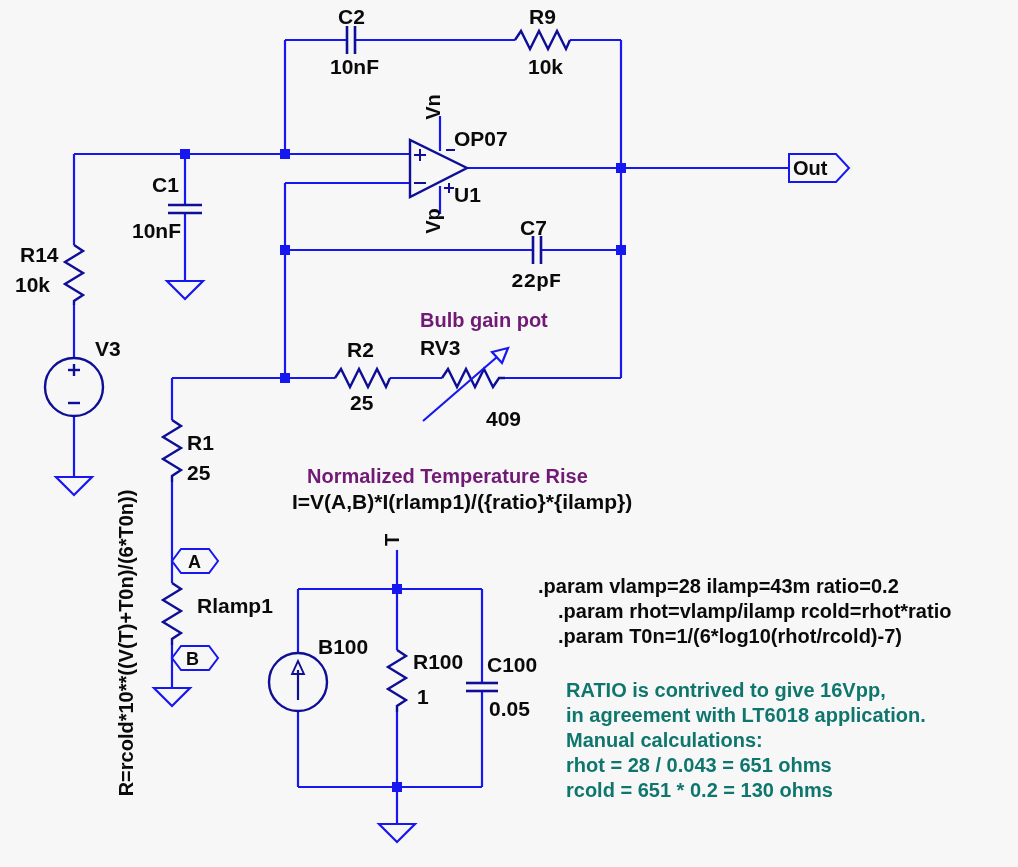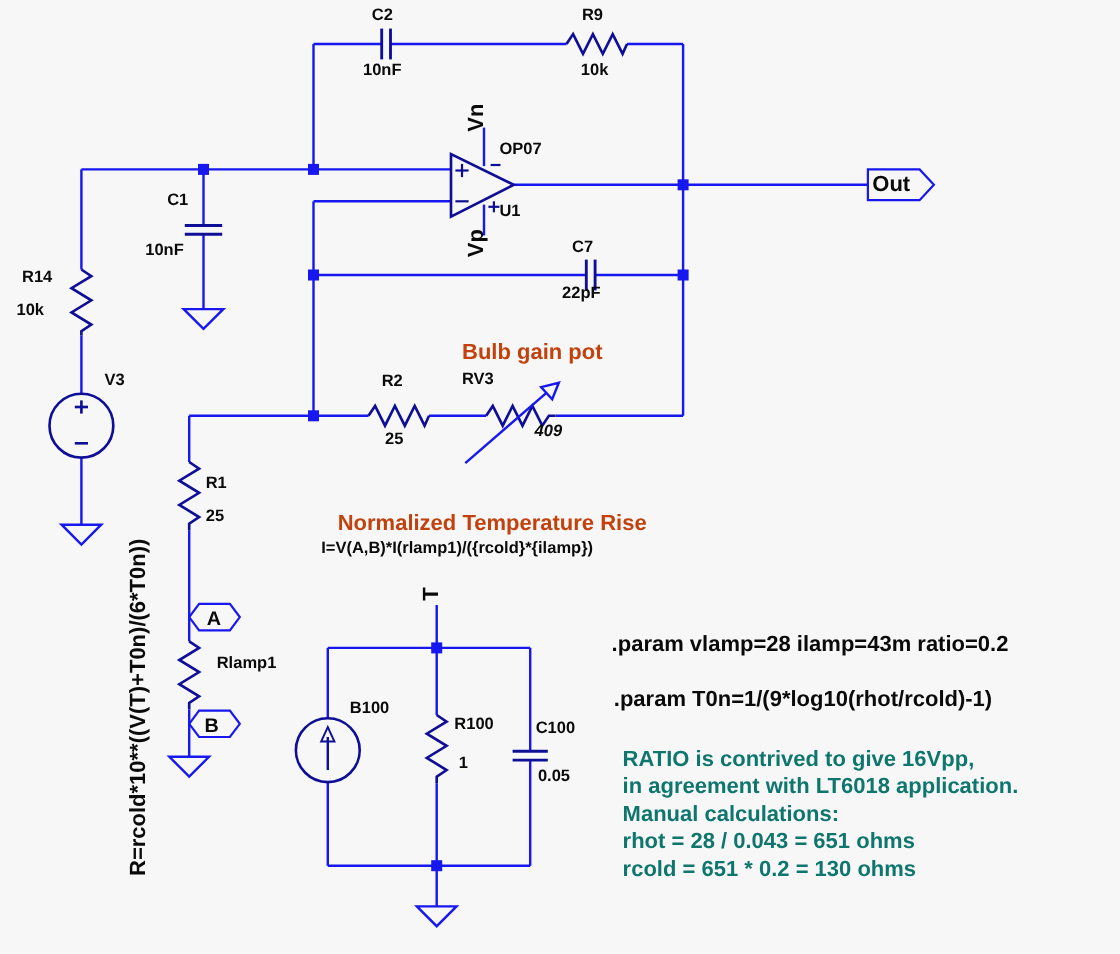--- a/index.html
+++ b/index.html
@@ -1,24 +1,24 @@
 <!DOCTYPE html>
 <html><head>
 <meta charset="utf-8">
 <style>
   html,body{margin:0;padding:0;}
   #canvas{position:relative;width:1018px;height:867px;background:#f7f7f7;overflow:hidden;
           font-family:"Liberation Sans",sans-serif;}
   #schem{position:absolute;left:0;top:0;}
   .lbl{position:absolute;font-weight:bold;line-height:1;white-space:pre;color:#0a0a0a;
        font-family:"Liberation Sans",sans-serif;}
-  .fs21{font-size:15px;}
+  .fs21{font-size:21px;}
   .fs20{font-size:20px;}
   .fs18{font-size:18px;}
-  .blue{color:#c2410c;}
+  .blue{color:#701a75;}
   .navyblue{color:#0f766e;}
   .rot{transform:translate(-50%,-50%) rotate(-90deg);transform-origin:center;}
 </style>
 </head>
 <body>
 
 <div id="canvas">
 
   <svg id="schem" width="1018" height="867" viewBox="0 0 1018 867">
 
@@ -171,48 +171,49 @@
   <div class="lbl fs20 rot" style="left:433px;top:221px;">Vp</div>
   <div class="lbl fs20" style="left:793px;top:158px;">Out</div>
 
   <div class="lbl fs21" style="left:152px;top:174px;">C1</div>
   <div class="lbl fs21" style="left:132px;top:220px;">10nF</div>
   <div class="lbl fs21" style="left:20px;top:244px;text-align:center;">R14</div>
   <div class="lbl fs21" style="left:15px;top:274px;">10k</div>
   <div class="lbl fs21" style="left:95px;top:338px;text-align:right;">V3</div>
 
   <div class="lbl fs21" style="left:520px;top:217px;">C7</div>
-  <div class="lbl fs21" style="left:511px;top:259px;">22pF</div>
+  <div class="lbl fs21" style="left:511px;top:271px;font-family:Liberation Mono, monospace;">22pF</div>
 
   <div class="lbl fs20 blue" style="left:420px;top:310px;">Bulb gain pot</div>
   <div class="lbl fs21" style="left:420px;top:337px;">RV3</div>
-  <div class="lbl fs21" style="left:486px;top:384px;font-style:italic;">409</div>
+  <div class="lbl fs21" style="left:486px;top:408px;">409</div>
   <div class="lbl fs21" style="left:347px;top:339px;">R2</div>
   <div class="lbl fs21" style="left:350px;top:392px;">25</div>
 
   <div class="lbl fs21" style="left:187px;top:432px;">R1</div>
   <div class="lbl fs21" style="left:187px;top:462px;">25</div>
   <div class="lbl fs18" style="left:188px;top:553px;">A</div>
   <div class="lbl fs21" style="left:197px;top:595px;">Rlamp1</div>
   <div class="lbl fs18" style="left:186px;top:650px;">B</div>
 
   <div class="lbl fs20 rot" style="left:126px;top:643px;">R=rcold*10**((V(T)+T0n)/(6*T0n))</div>
 
   <div class="lbl fs20 blue" style="left:307px;top:466px;">Normalized Temperature Rise</div>
-  <div class="lbl fs21" style="left:292px;top:491px;">I=V(A,B)*I(rlamp1)/({rcold}*{ilamp})</div>
+  <div class="lbl fs21" style="left:292px;top:491px;">I=V(A,B)*I(rlamp1)/({ratio}*{ilamp})</div>
 
   <div class="lbl fs20 rot" style="left:392px;top:540px;">T</div>
   <div class="lbl fs21" style="left:318px;top:636px;">B100</div>
   <div class="lbl fs21" style="left:413px;top:651px;">R100</div>
   <div class="lbl fs21" style="left:417px;top:686px;">1</div>
   <div class="lbl fs21" style="left:487px;top:654px;">C100</div>
   <div class="lbl fs21" style="left:489px;top:698px;">0.05</div>
 
-  <div class="lbl fs20" style="left:556px;top:576px;text-align:center;">.param vlamp=28 ilamp=43m ratio=0.2</div>
-  <div class="lbl fs20" style="left:558px;top:626px;">.param T0n=1/(9*log10(rhot/rcold)-1)</div>
+  <div class="lbl fs20" style="left:538px;top:576px;text-align:center;">.param vlamp=28 ilamp=43m ratio=0.2</div>
+  <div class="lbl fs20" style="left:558px;top:601px;">.param rhot=vlamp/ilamp rcold=rhot*ratio</div>
+  <div class="lbl fs20" style="left:558px;top:626px;">.param T0n=1/(6*log10(rhot/rcold)-7)</div>
 
   <div class="lbl fs20 navyblue" style="left:566px;top:680px;">RATIO is contrived to give 16Vpp,</div>
   <div class="lbl fs20 navyblue" style="left:566px;top:705px;">in agreement with LT6018 application.</div>
   <div class="lbl fs20 navyblue" style="left:566px;top:730px;">Manual calculations:</div>
   <div class="lbl fs20 navyblue" style="left:566px;top:755px;">rhot = 28 / 0.043 = 651 ohms</div>
   <div class="lbl fs20 navyblue" style="left:566px;top:780px;text-align:right;">rcold = 651 * 0.2 = 130 ohms</div>
 
 </div>
 
 </body></html>

